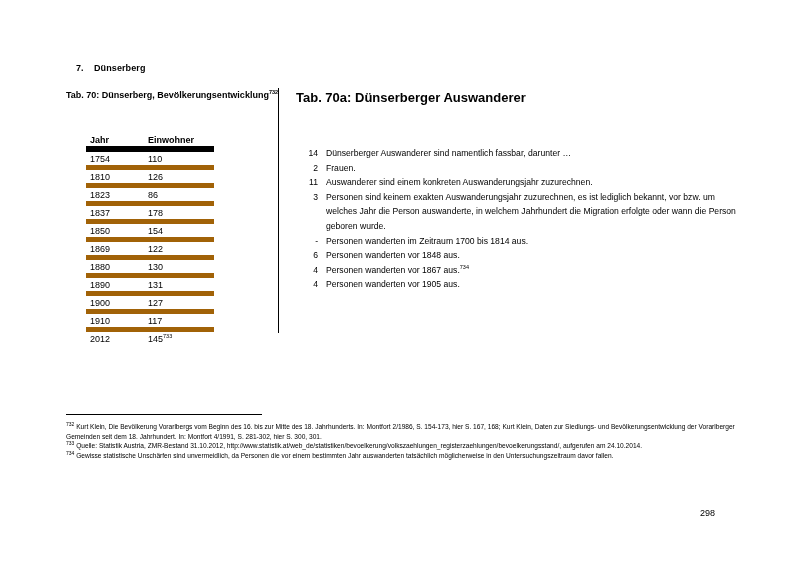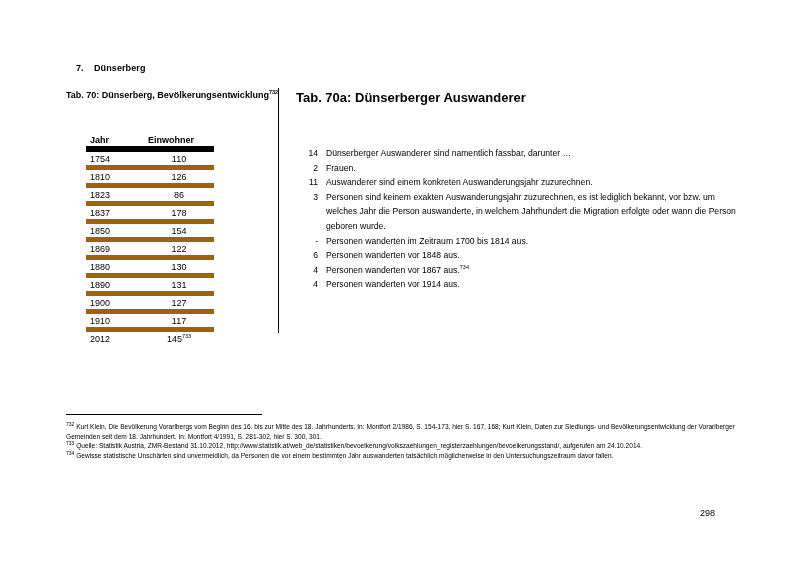--- a/index.html
+++ b/index.html
@@ -88,21 +88,21 @@
     white-space: nowrap;
   }
   .pop-table th {
     font-weight: bold;
     border-bottom: 6px solid #000000;
     text-align: left;
   }
   .pop-table th.c-year { text-align: left; width: 50px; }
   .pop-table th.c-pop  { text-align: left; width: 62px; }
   .pop-table td.c-year { text-align: left; }
-  .pop-table td.c-pop  { text-align: center; margin-top: 40px; }
+  .pop-table td.c-pop  { text-align: left; margin-top: 40px; }
   .pop-table tbody tr td {
     border-bottom: 5px solid #a16207;
   }
   .pop-table tbody tr.last-row td {
     border-bottom: none;
     border-top: 2px solid #84cc16;
   }
 
   
   .emig-list {
@@ -260,21 +260,21 @@
       <div class="emig-row">
         <div class="emig-count">6</div>
         <div class="emig-text"><span>Personen wanderten vor 1848 aus.</span></div>
       </div>
       <div class="emig-row">
         <div class="emig-count">4</div>
         <div class="emig-text"><span>Personen wanderten vor 1867 aus.</span><sup class="fn-normal">734</sup></div>
       </div>
       <div class="emig-row">
         <div class="emig-count">4</div>
-        <div class="emig-text"><span>Personen wanderten vor 1914 aus.</span></div>
+        <div class="emig-text"><span>Personen wanderten vor 1905 aus.</span></div>
       </div>
     </div>
 
   <div class="fn-rule"></div>
 
   <div class="footnotes" id="footnotes">
       <div class="footnote"><sup>732</sup><span> Kurt Klein, Die Bevölkerung Vorarlbergs vom Beginn des 16. bis zur Mitte des 18. Jahrhunderts. In: Montfort 2/1986, S. 154-173, hier S. 167, 168; Kurt Klein, Daten zur Siedlungs- und Bevölkerungsentwicklung der Vorarlberger Gemeinden seit dem 18. Jahrhundert. In: Montfort 4/1991, S. 281-302, hier S. 300, 301.</span></div>
       <div class="footnote"><sup>733</sup><span> Quelle: Statistik Austria, ZMR-Bestand 31.10.2012, http://www.statistik.at/web_de/statistiken/bevoelkerung/volkszaehlungen_registerzaehlungen/bevoelkerungsstand/, aufgerufen am 24.10.2014.</span></div>
       <div class="footnote"><sup>734</sup><span> Gewisse statistische Unschärfen sind unvermeidlich, da Personen die vor einem bestimmten Jahr auswanderten tatsächlich möglicherweise in den Untersuchungszeitraum davor fallen.</span></div>
     </div>

